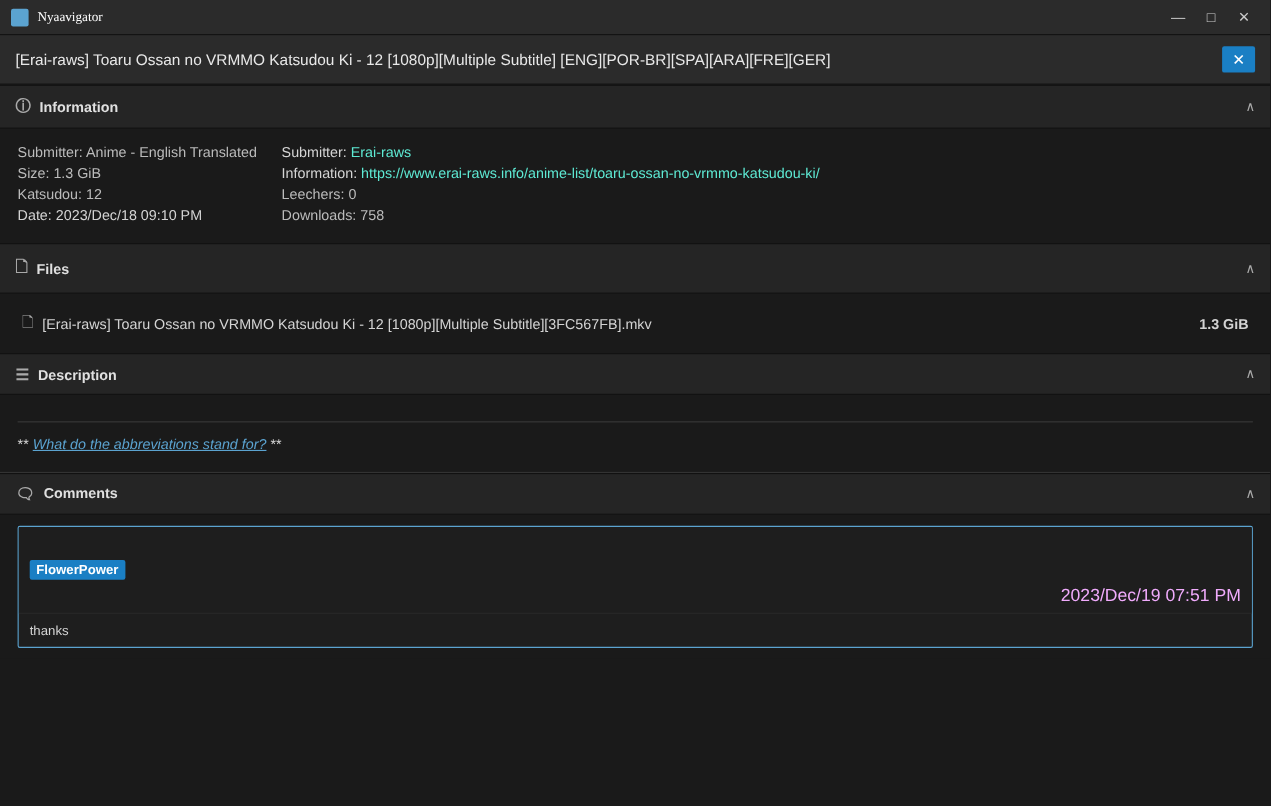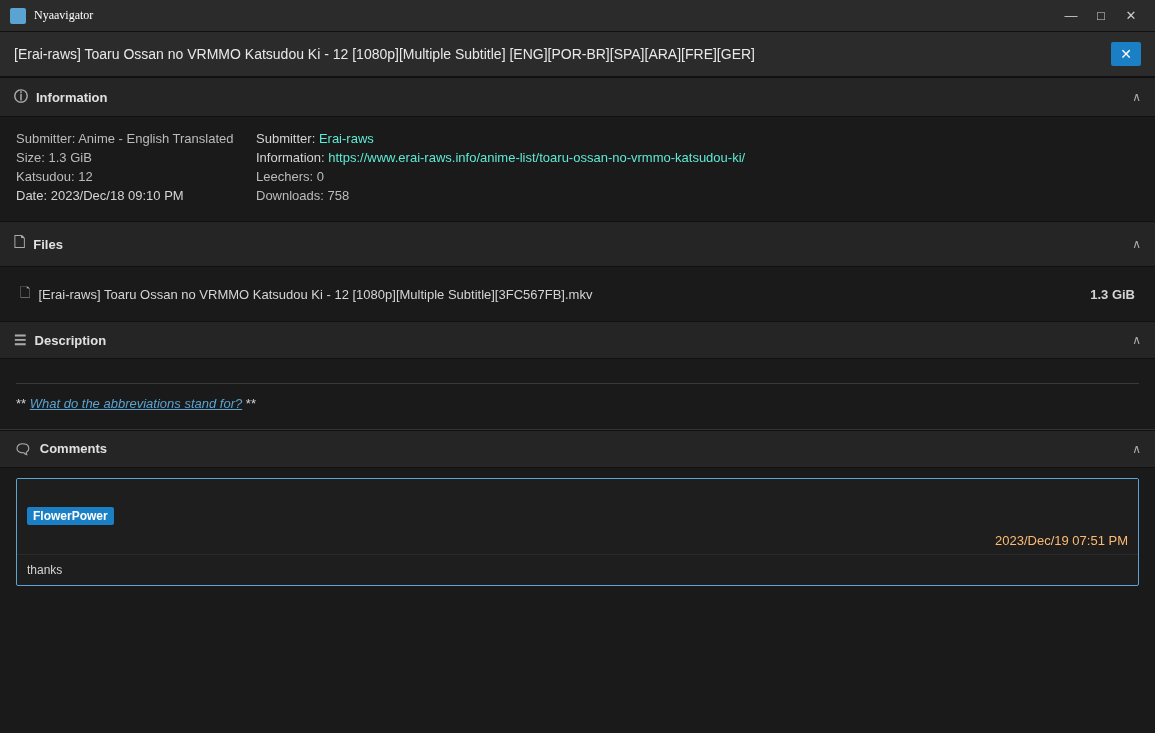--- a/index.html
+++ b/index.html
@@ -190,22 +190,22 @@
     }
     .comment-username {
       background: #1a7fc4;
       color: white;
       padding: 2px 6px;
       border-radius: 2px;
       font-size: 12px;
       font-weight: 600;
     }
     .comment-timestamp {
-      color: #fdba74;
-      font-size: 13px;
+      color: #f0abfc;
+      font-size: 16px;
       margin-top: 48px;
     }
     .comment-body {
       padding: 8px 10px;
       color: #d4d4d4;
       font-size: 12px;
       border-top: 1px solid #2a2a2a;
     }
 
     

